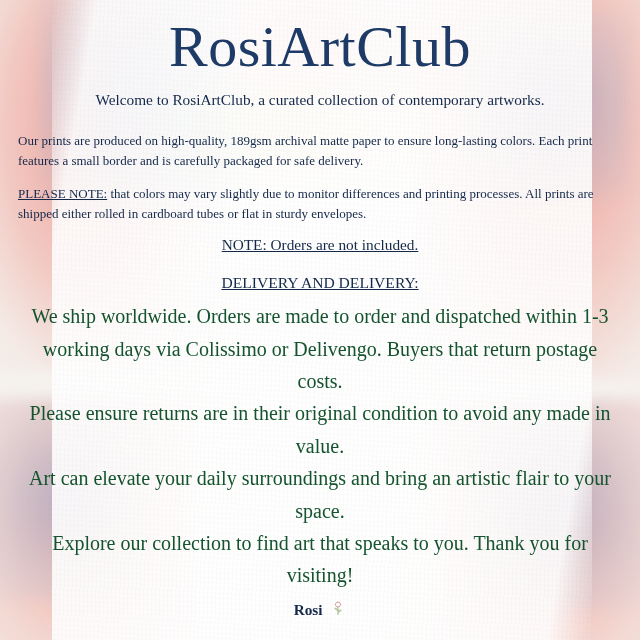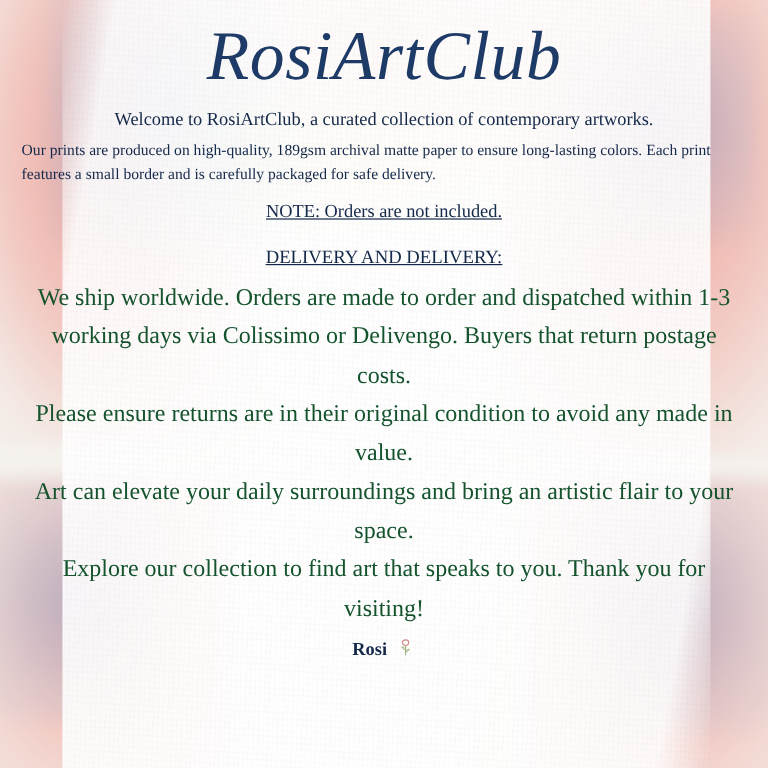--- a/index.html
+++ b/index.html
@@ -127,34 +127,33 @@
   .shop-title {
     text-align: center;
     color: #1e3a66;
     font-family: "Liberation Serif", serif;
     font-size: 58px;
     line-height: 1;
     letter-spacing: 0.5px;
     padding-top: 18px;
     margin: 0 0 12px 0;
     font-weight: 400;
-    font-style: italic;
   }
 
   .para {
     color: #14284a;
     font-size: 13px;
     line-height: 1.52;
     margin: 0 0 13px 0;
     text-align: left;
   }
   .welcome {
     text-align: center;
     font-size: 15.3px;
-    margin-bottom: 4px;
+    margin-bottom: 20px;
   }
   .u {
     text-decoration: underline;
   }
   .heading-note {
     text-align: center;
     margin: 4px 0 20px 0;
     font-size: 15.3px;
     color: #14284a;
   }
@@ -208,20 +207,21 @@
   </div>
 
   <div class="content">
 
     <h1 class="shop-title">RosiArtClub</h1>
 
     <p class="para welcome">Welcome to RosiArtClub, a curated collection of contemporary artworks.</p>
 
     <p class="para">Our prints are produced on high-quality, 189gsm archival matte paper to ensure long-lasting colors. Each print features a small border and is carefully packaged for safe delivery.</p>
 
+    <p class="para"><span class="u">PLEASE NOTE:</span><span> that colors may vary slightly due to monitor differences and printing processes. All prints are shipped either rolled in cardboard tubes or flat in sturdy envelopes.</span></p>
 
     <p class="heading-note"><span class="u">NOTE: Orders are not included.</span></p>
 
     <p class="heading-shipping"><span class="u">DELIVERY AND DELIVERY:</span></p>
 
     <div class="closing-block">
       <div class="line">We ship worldwide. Orders are made to order and dispatched within 1-3</div>
       <div class="line">working days via Colissimo or Delivengo. Buyers that return postage costs.</div>
       <div class="line">Please ensure returns are in their original condition to avoid any made in value.</div>
       <div class="line">Art can elevate your daily surroundings and bring an artistic flair to your space.</div>

